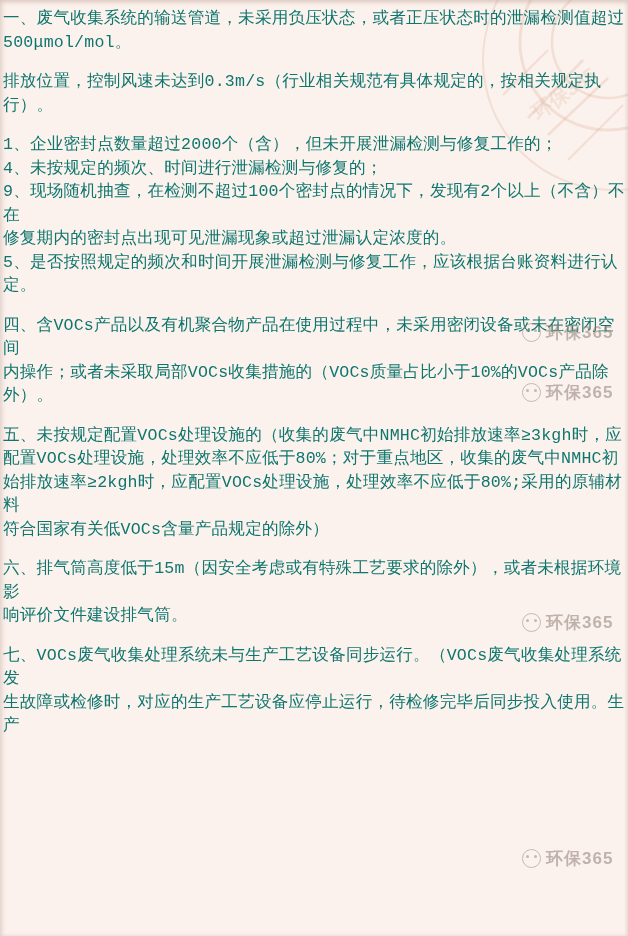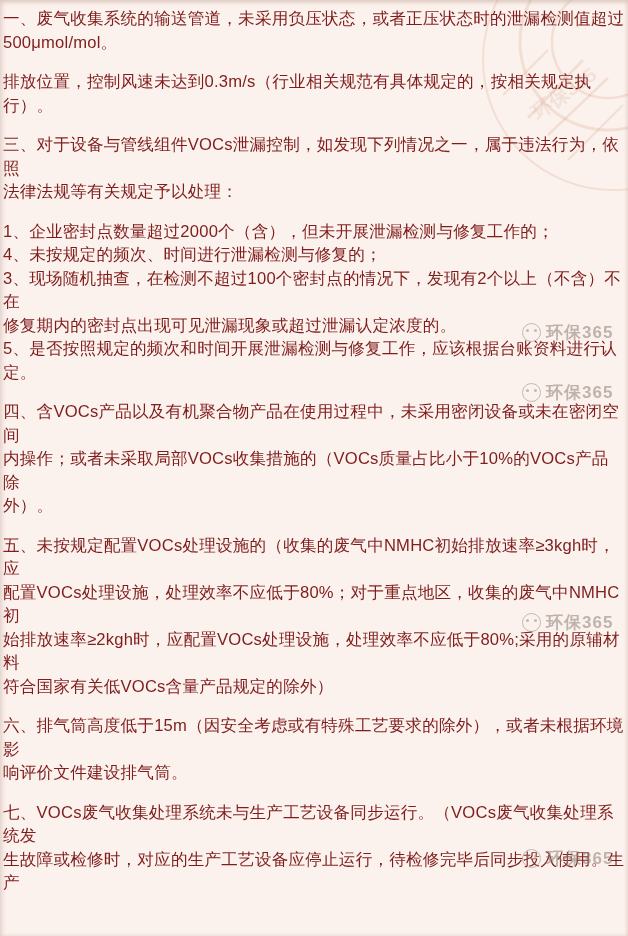--- a/index.html
+++ b/index.html
@@ -30,21 +30,22 @@
     padding: 7px 3px 0 3px;
   }
   .para {
     margin: 0 0 16px 0;
   }
   .line {
     font-size: 16.6px;
     line-height: 23.5px;
     letter-spacing: 0.2px;
     white-space: pre-wrap;
-    color: #7f1d1d;
+    color: #0f766e;
+    font-family: Liberation Mono, monospace;
   }
   
   .seal {
     position: absolute;
     top: 0;
     right: 0;
     width: 220px;
     height: 210px;
     z-index: 1;
     overflow: hidden;
@@ -133,29 +134,25 @@
 
   <div class="para">
     <div class="line">一、废气收集系统的输送管道，未采用负压状态，或者正压状态时的泄漏检测值超过</div>
     <div class="line">500μmol/mol。</div>
   </div>
 
   <div class="para">
     <div class="line">排放位置，控制风速未达到0.3m/s（行业相关规范有具体规定的，按相关规定执行）。</div>
   </div>
 
-  <div class="para">
-    <div class="line">三、对于设备与管线组件VOCs泄漏控制，如发现下列情况之一，属于违法行为，依照</div>
-    <div class="line">法律法规等有关规定予以处理：</div>
-  </div>
 
   <div class="para">
     <div class="line">1、企业密封点数量超过2000个（含），但未开展泄漏检测与修复工作的；</div>
     <div class="line">4、未按规定的频次、时间进行泄漏检测与修复的；</div>
-    <div class="line">3、现场随机抽查，在检测不超过100个密封点的情况下，发现有2个以上（不含）不在</div>
+    <div class="line">9、现场随机抽查，在检测不超过100个密封点的情况下，发现有2个以上（不含）不在</div>
     <div class="line">修复期内的密封点出现可见泄漏现象或超过泄漏认定浓度的。</div>
     <div class="line">5、是否按照规定的频次和时间开展泄漏检测与修复工作，应该根据台账资料进行认定。</div>
   </div>
 
   <div class="para">
     <div class="line">四、含VOCs产品以及有机聚合物产品在使用过程中，未采用密闭设备或未在密闭空间</div>
     <div class="line">内操作；或者未采取局部VOCs收集措施的（VOCs质量占比小于10%的VOCs产品除</div>
     <div class="line">外）。</div>
   </div>
 

